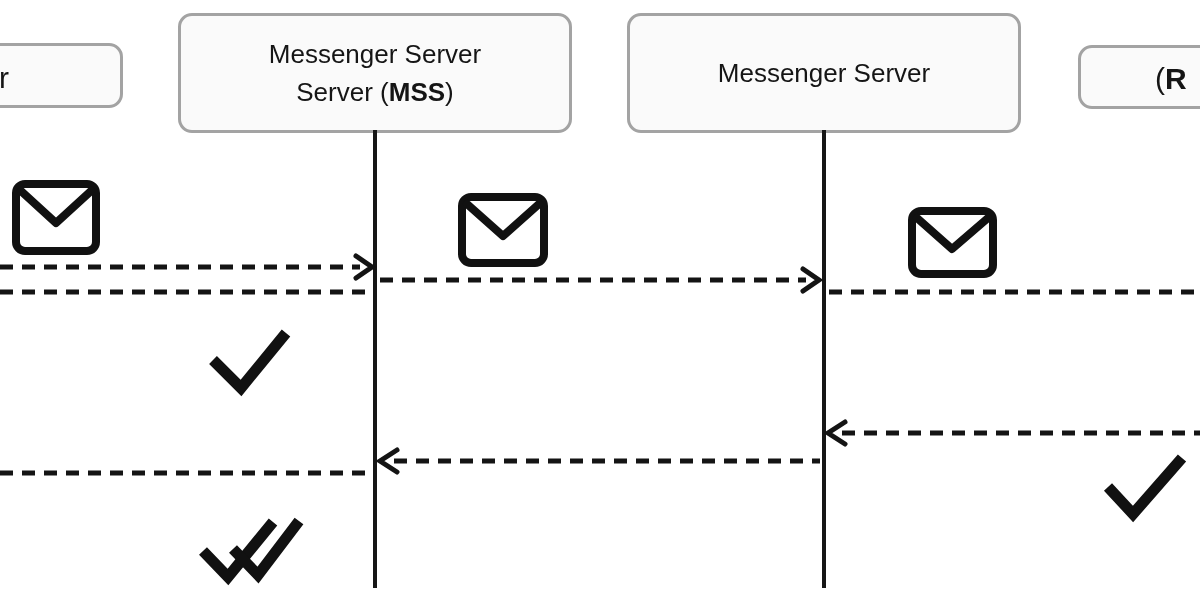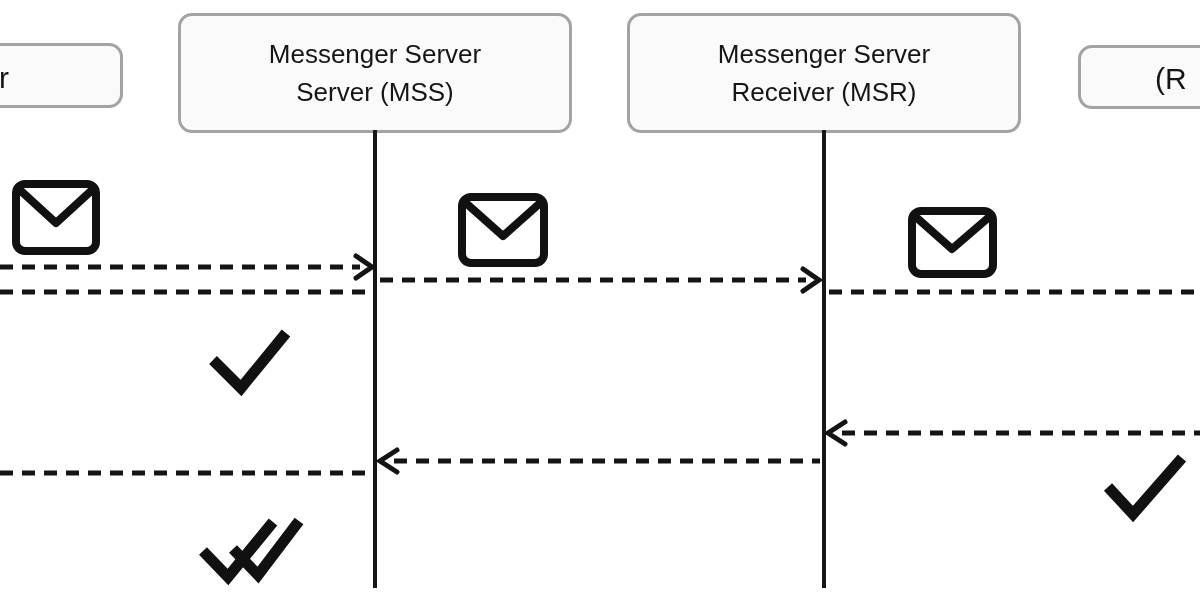--- a/index.html
+++ b/index.html
@@ -27,21 +27,21 @@
   }
   .actor-box.full {
     display: flex;
     flex-direction: column;
     align-items: center;
     justify-content: center;
     text-align: center;
     font-size: 26px;
     line-height: 38px;
   }
-  .abbr { font-weight: 400; }
+  .abbr { font-weight: 700; }
   .frag {
     position: absolute;
     font-size: 30px;
     line-height: 34px;
     color: #151515;
     white-space: nowrap;
   }
   .lifeline {
     position: absolute;
     width: 4px;
@@ -71,23 +71,20 @@
 
   <div class="actor-box full" style="left:178px; top:13px; width:394px; height:120px;">
     <span>Messenger Server</span>
     <span>
       <span>Server (</span><span class="abbr">MSS</span><span>)</span>
     </span>
   </div>
 
   <div class="actor-box full" style="left:627px; top:13px; width:394px; height:120px;">
     <span>Messenger Server</span>
-    <span>
-      <span>Receiver (</span><span class="abbr">MSR</span><span>)</span>
-    </span>
   </div>
 
   <div class="actor-box" style="left:1078px; top:45px; width:330px; height:64px;">
     <span class="frag" style="left:74px; top:14px;">
       <span>(</span><span class="abbr">R</span>
     </span>
   </div>
 
   <div class="lifeline" style="left:373px; top:130px; height:458px;"></div>
   <div class="lifeline" style="left:822px; top:130px; height:458px;"></div>

